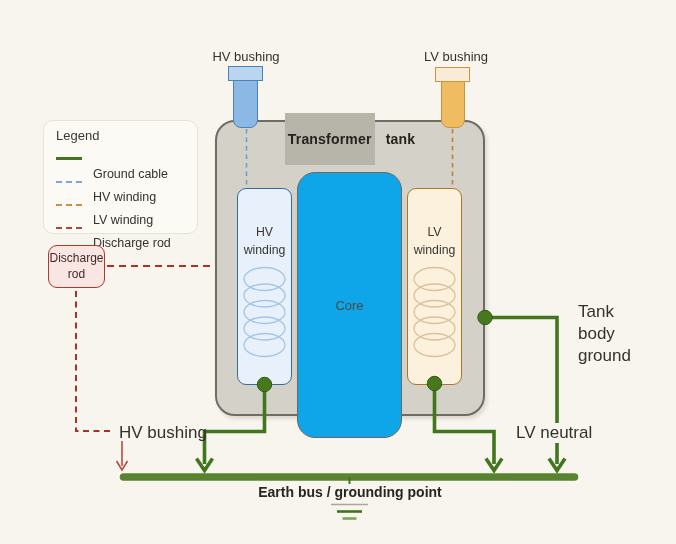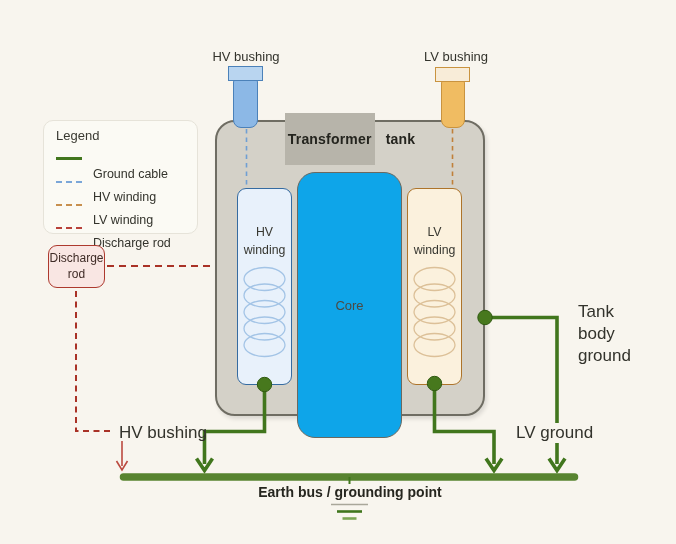--- a/index.html
+++ b/index.html
@@ -155,17 +155,17 @@
 
     <g>
       <line x1="349.5" y1="477" x2="349.5" y2="484" stroke="#41761d" stroke-width="2"></line>
       <line x1="331" y1="504.5" x2="368" y2="504.5" stroke="#a9a79a" stroke-width="1.6"></line>
       <line x1="337" y1="511.5" x2="362" y2="511.5" stroke="#3f751c" stroke-width="2.6"></line>
       <line x1="342.5" y1="518.5" x2="356.5" y2="518.5" stroke="#7ba654" stroke-width="2.6"></line>
     </g>
   </svg>
 
   <div class="abs lbl hv-neutral">HV bushing</div>
-  <div class="abs lbl lv-neutral">LV ground</div>
+  <div class="abs lbl lv-neutral">LV neutral</div>
   <div class="abs lbl tank-ground">Tank body ground</div>
   <div class="abs earth-label">Earth bus / grounding point</div>
 
 </div>
 
 </body></html>

